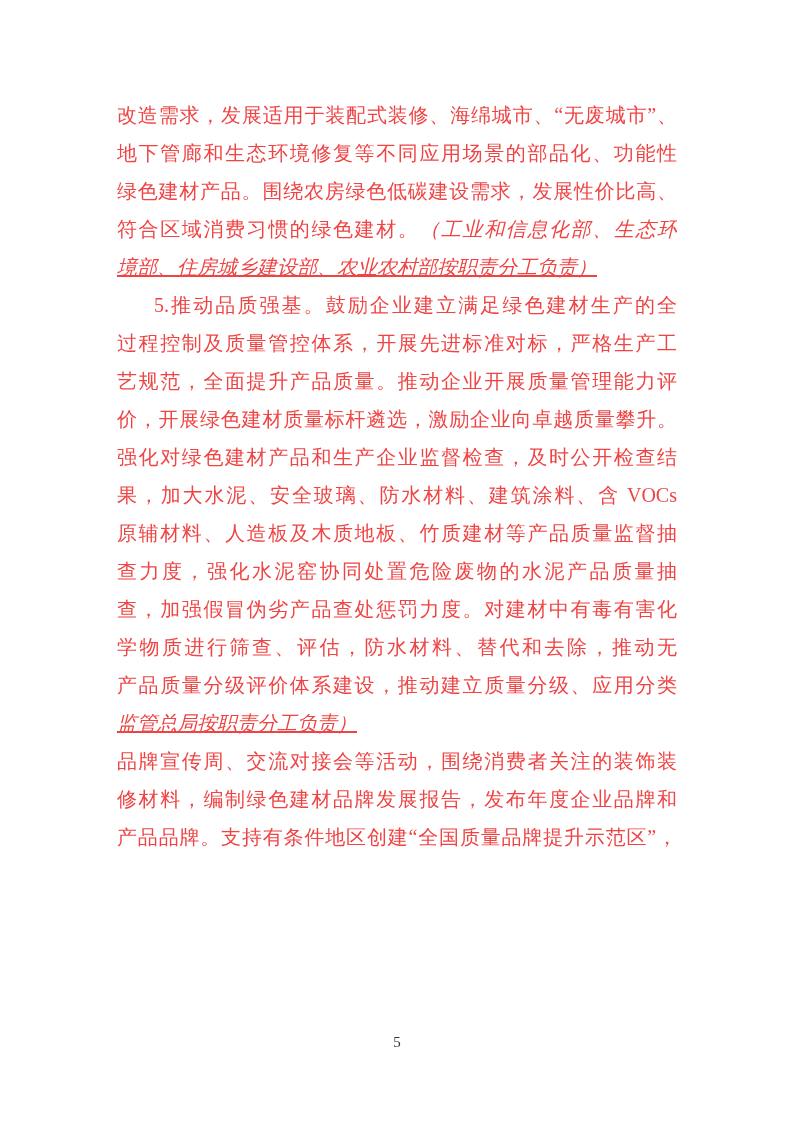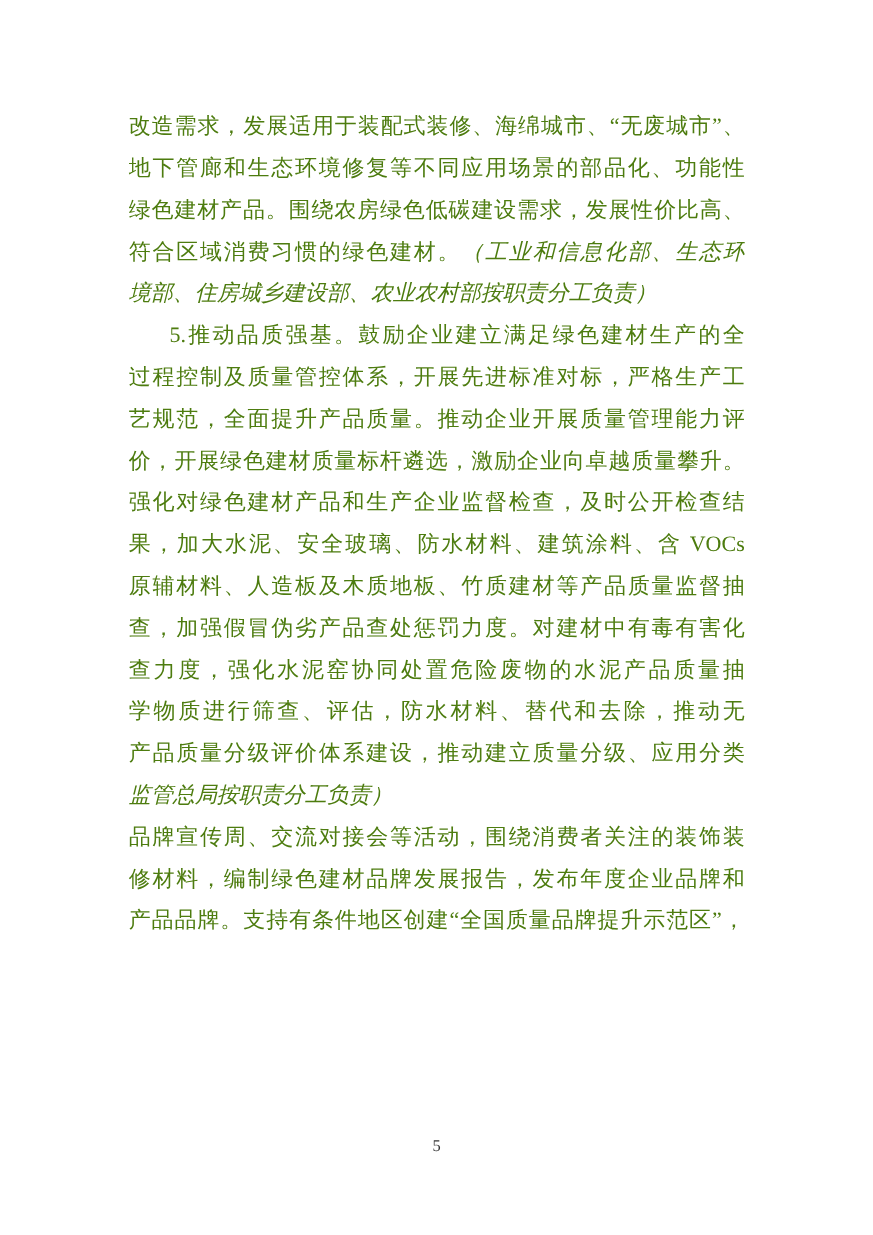--- a/index.html
+++ b/index.html
@@ -35,54 +35,55 @@
     text-align: justify;
     text-align-last: justify;
     text-justify: inter-character;
     overflow: hidden;
   }
   .line.indent {
     text-indent: 37px;
   }
   .line.para-end {
     text-align-last: left;
+    text-decoration: underline;
   }
   .seg-kai {
     font-style: italic;
   }
   .footer {
     position: absolute;
     left: 0;
     top: 1032px;
     width: 794px;
     text-align: center;
     font-size: 15px;
     line-height: 20px;
     color: #333333;
   }
 </style>
 </head>
 <body>
 
 <div class="page" style="background: rgb(255, 255, 255);">
-  <div class="doc" id="doc-body" style="color: #4d7c0f;">
+  <div class="doc" id="doc-body" style="color: #ef4444;">
       <div class="line"><span class="seg-song">改造需求，发展适用于装配式装修、海绵城市、“无废城市”、</span></div>
       <div class="line"><span class="seg-song">地下管廊和生态环境修复等不同应用场景的部品化、功能性</span></div>
       <div class="line"><span class="seg-song">绿色建材产品。围绕农房绿色低碳建设需求，发展性价比高、</span></div>
       <div class="line"><span class="seg-song">符合区域消费习惯的绿色建材。</span><span class="seg-kai">（工业和信息化部、生态环</span></div>
       <div class="line para-end"><span class="seg-kai">境部、住房城乡建设部、农业农村部按职责分工负责）</span></div>
       <div class="line indent"><span class="seg-song">5.推动品质强基。鼓励企业建立满足绿色建材生产的全</span></div>
       <div class="line"><span class="seg-song">过程控制及质量管控体系，开展先进标准对标，严格生产工</span></div>
       <div class="line"><span class="seg-song">艺规范，全面提升产品质量。推动企业开展质量管理能力评</span></div>
       <div class="line"><span class="seg-song">价，开展绿色建材质量标杆遴选，激励企业向卓越质量攀升。</span></div>
       <div class="line"><span class="seg-song">强化对绿色建材产品和生产企业监督检查，及时公开检查结</span></div>
       <div class="line"><span class="seg-song">果，加大水泥、安全玻璃、防水材料、建筑涂料、含 VOCs</span></div>
       <div class="line"><span class="seg-song">原辅材料、人造板及木质地板、竹质建材等产品质量监督抽</span></div>
+      <div class="line"><span class="seg-song">查力度，强化水泥窑协同处置危险废物的水泥产品质量抽</span></div>
       <div class="line"><span class="seg-song">查，加强假冒伪劣产品查处惩罚力度。对建材中有毒有害化</span></div>
-      <div class="line"><span class="seg-song">查力度，强化水泥窑协同处置危险废物的水泥产品质量抽</span></div>
       <div class="line"><span class="seg-song">学物质进行筛查、评估，防水材料、替代和去除，推动无</span></div>
       <div class="line"><span class="seg-song">产品质量分级评价体系建设，推动建立质量分级、应用分类</span></div>
       <div class="line para-end"><span class="seg-kai">监管总局按职责分工负责）</span></div>
       <div class="line"><span class="seg-song">品牌宣传周、交流对接会等活动，围绕消费者关注的装饰装</span></div>
       <div class="line"><span class="seg-song">修材料，编制绿色建材品牌发展报告，发布年度企业品牌和</span></div>
       <div class="line"><span class="seg-song">产品品牌。支持有条件地区创建“全国质量品牌提升示范区”，</span></div>
     </div>
   <div class="footer">
     <span>5</span>
   </div>

